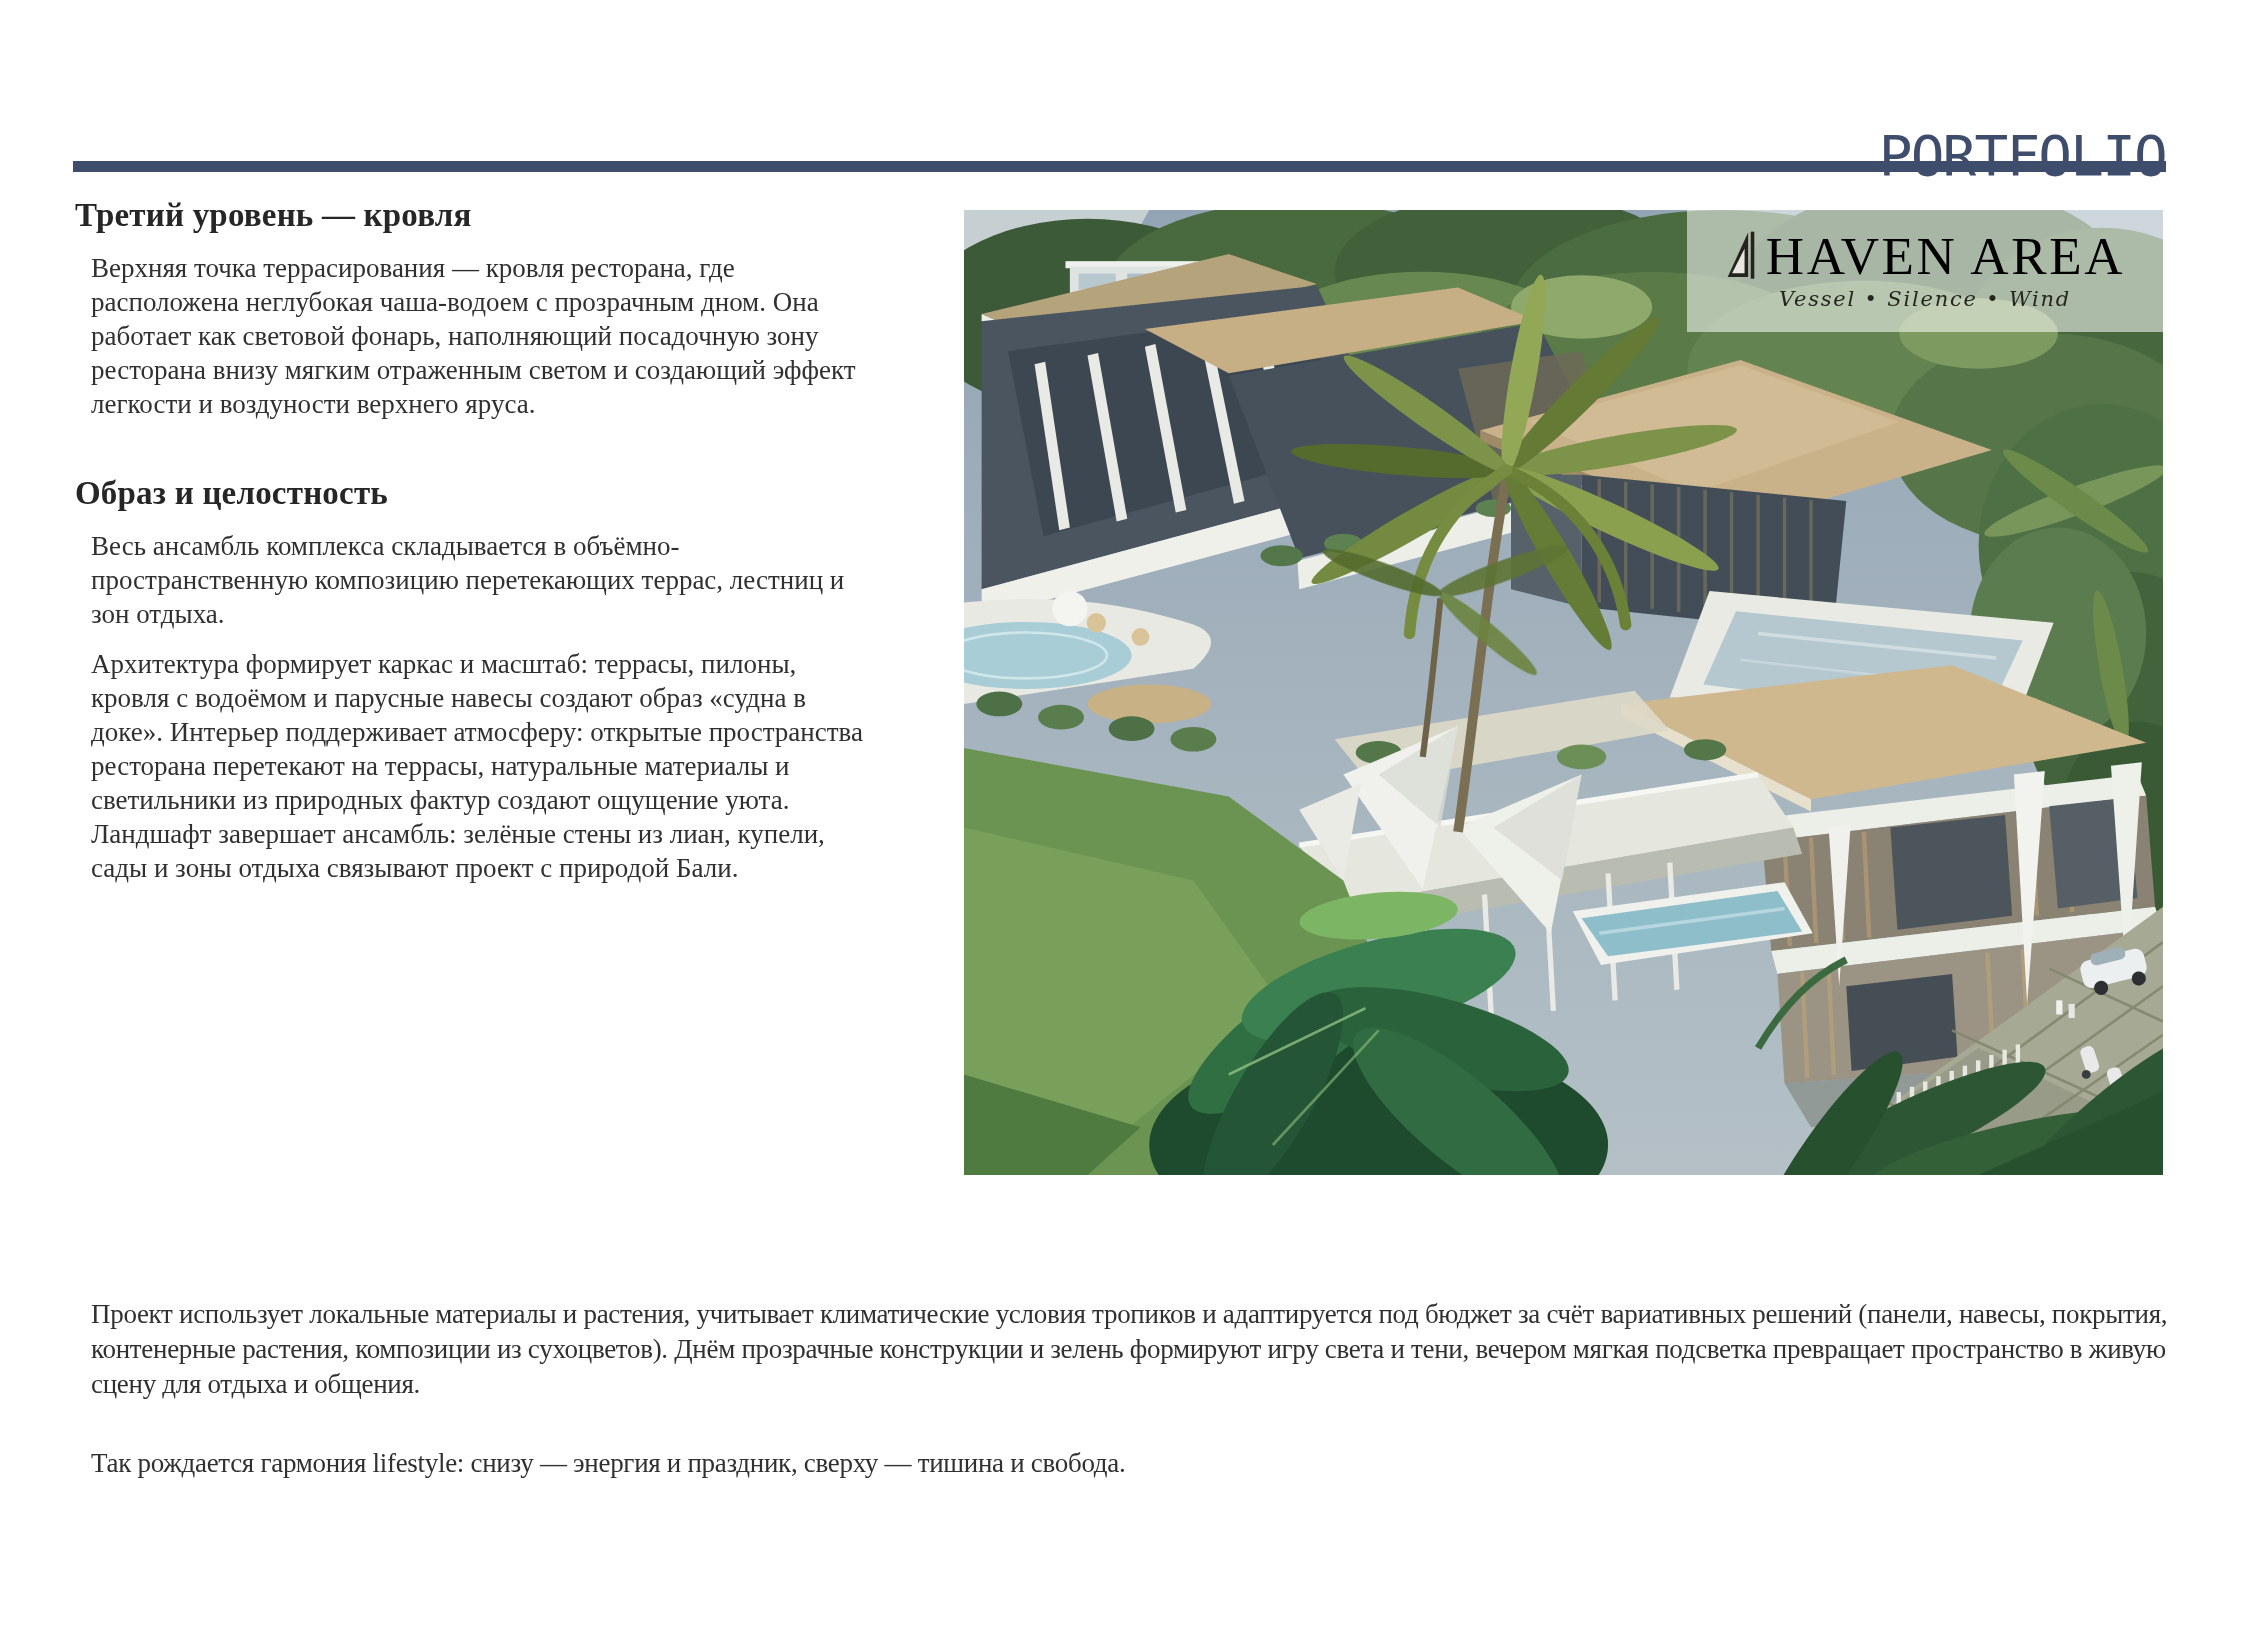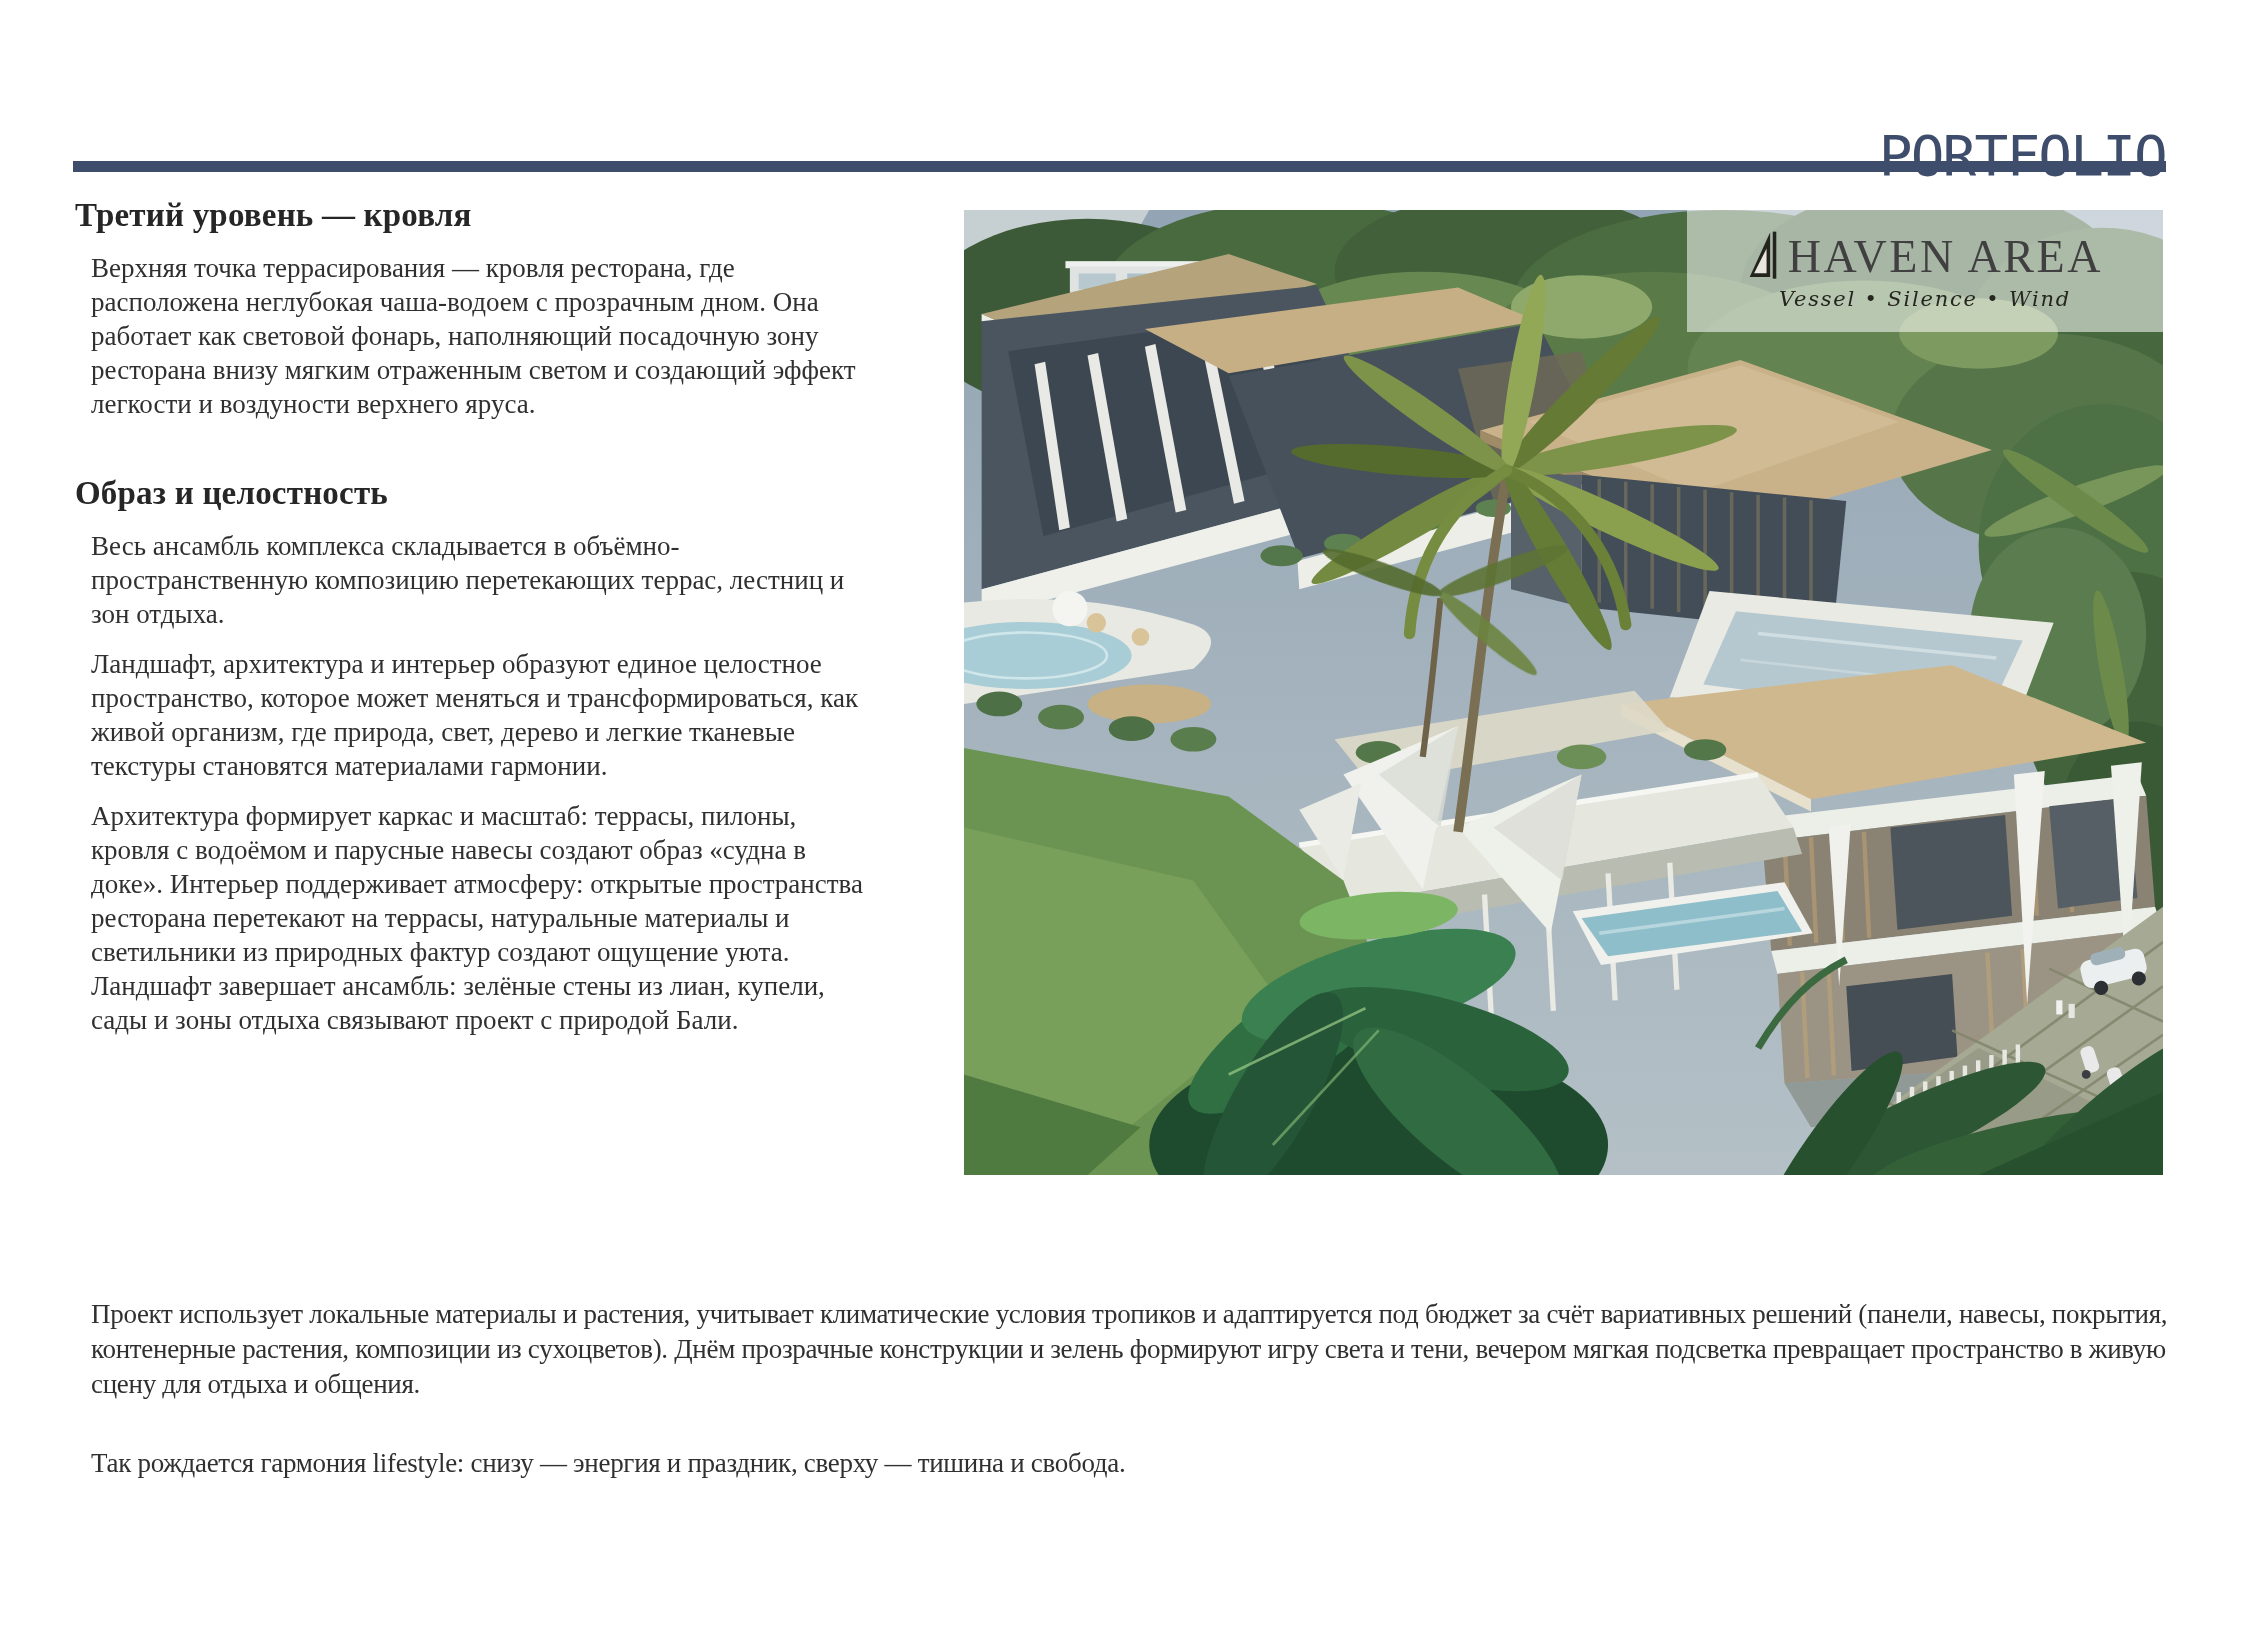--- a/index.html
+++ b/index.html
@@ -44,42 +44,41 @@
   }
   .hero svg{display:block;width:100%;height:100%;}
   
   .logo-overlay{
     position:absolute;top:0;right:0;width:476px;height:122px;
     background:rgba(255,255,255,0.55);
     display:flex;flex-direction:column;align-items:center;justify-content:center;
   }
   .logo-row{display:flex;align-items:center;gap:8.8px;}
   .logo-name{
-    font-family:"Liberation Serif",serif;font-size:46px;line-height:55px;
-    letter-spacing:2.6px;color:#404040;white-space:nowrap;
+    font-family:"Liberation Serif",serif;font-size:53px;line-height:55px;
+    letter-spacing:2.6px;color:#000000;white-space:nowrap;
   }
   .logo-tagline{
     font-family:"DejaVu Serif",serif;font-style:italic;
     font-size:21px;line-height:26.5px;letter-spacing:1.8px;color:#26261f;margin-top:1.8px;
   }
 </style>
 </head>
 <body>
 
 <div class="page">
 
   <div class="portfolio-title">PORTFOLIO</div>
   <div class="title-bar"></div>
 
   <div class="left-col">
     <h3>Третий уровень — кровля</h3>
     <p class="p-gap-after-h">Верхняя точка террасирования — кровля ресторана, где расположена неглубокая чаша-водоем с прозрачным дном. Она работает как световой фонарь, наполняющий посадочную зону ресторана внизу мягким отраженным светом и создающий эффект легкости и воздуности верхнего яруса.</p>
     <h3 class="h2">Образ и целостность</h3>
     <p class="p-gap-after-h">Весь ансамбль комплекса складывается в объёмно-пространственную композицию перетекающих террас, лестниц и зон отдыха.</p>
-    <p class="p-gap">Ландшафт, архитектура и интерьер образуют единое целостное пространство, которое может меняться и трансформироваться, как живой организм, где природа, свет, дерево и легкие тканевые текстуры становятся материалами гармонии.</p>
     <p class="p-gap">Архитектура формирует каркас и масштаб: террасы, пилоны, кровля с водоёмом и парусные навесы создают образ «судна в доке». Интерьер поддерживает атмосферу: открытые пространства ресторана перетекают на террасы, натуральные материалы и светильники из природных фактур создают ощущение уюта. Ландшафт завершает ансамбль: зелёные стены из лиан, купели, сады и зоны отдыха связывают проект с природой Бали.</p>
   </div>
 
   <div class="bottom-col">
     <p>Проект использует локальные материалы и растения, учитывает климатические условия тропиков и адаптируется под бюджет за счёт вариативных решений (панели, навесы, покрытия, контенерные растения, композиции из сухоцветов). Днём прозрачные конструкции и зелень формируют игру света и тени, вечером мягкая подсветка превращает пространство в живую сцену для отдыха и общения.</p>
     <p class="p-last">Так рождается гармония lifestyle: снизу — энергия и праздник, сверху — тишина и свобода.</p>
   </div>
 
   <div class="hero">
     <svg viewBox="0 0 1359 1094" preserveAspectRatio="none">

